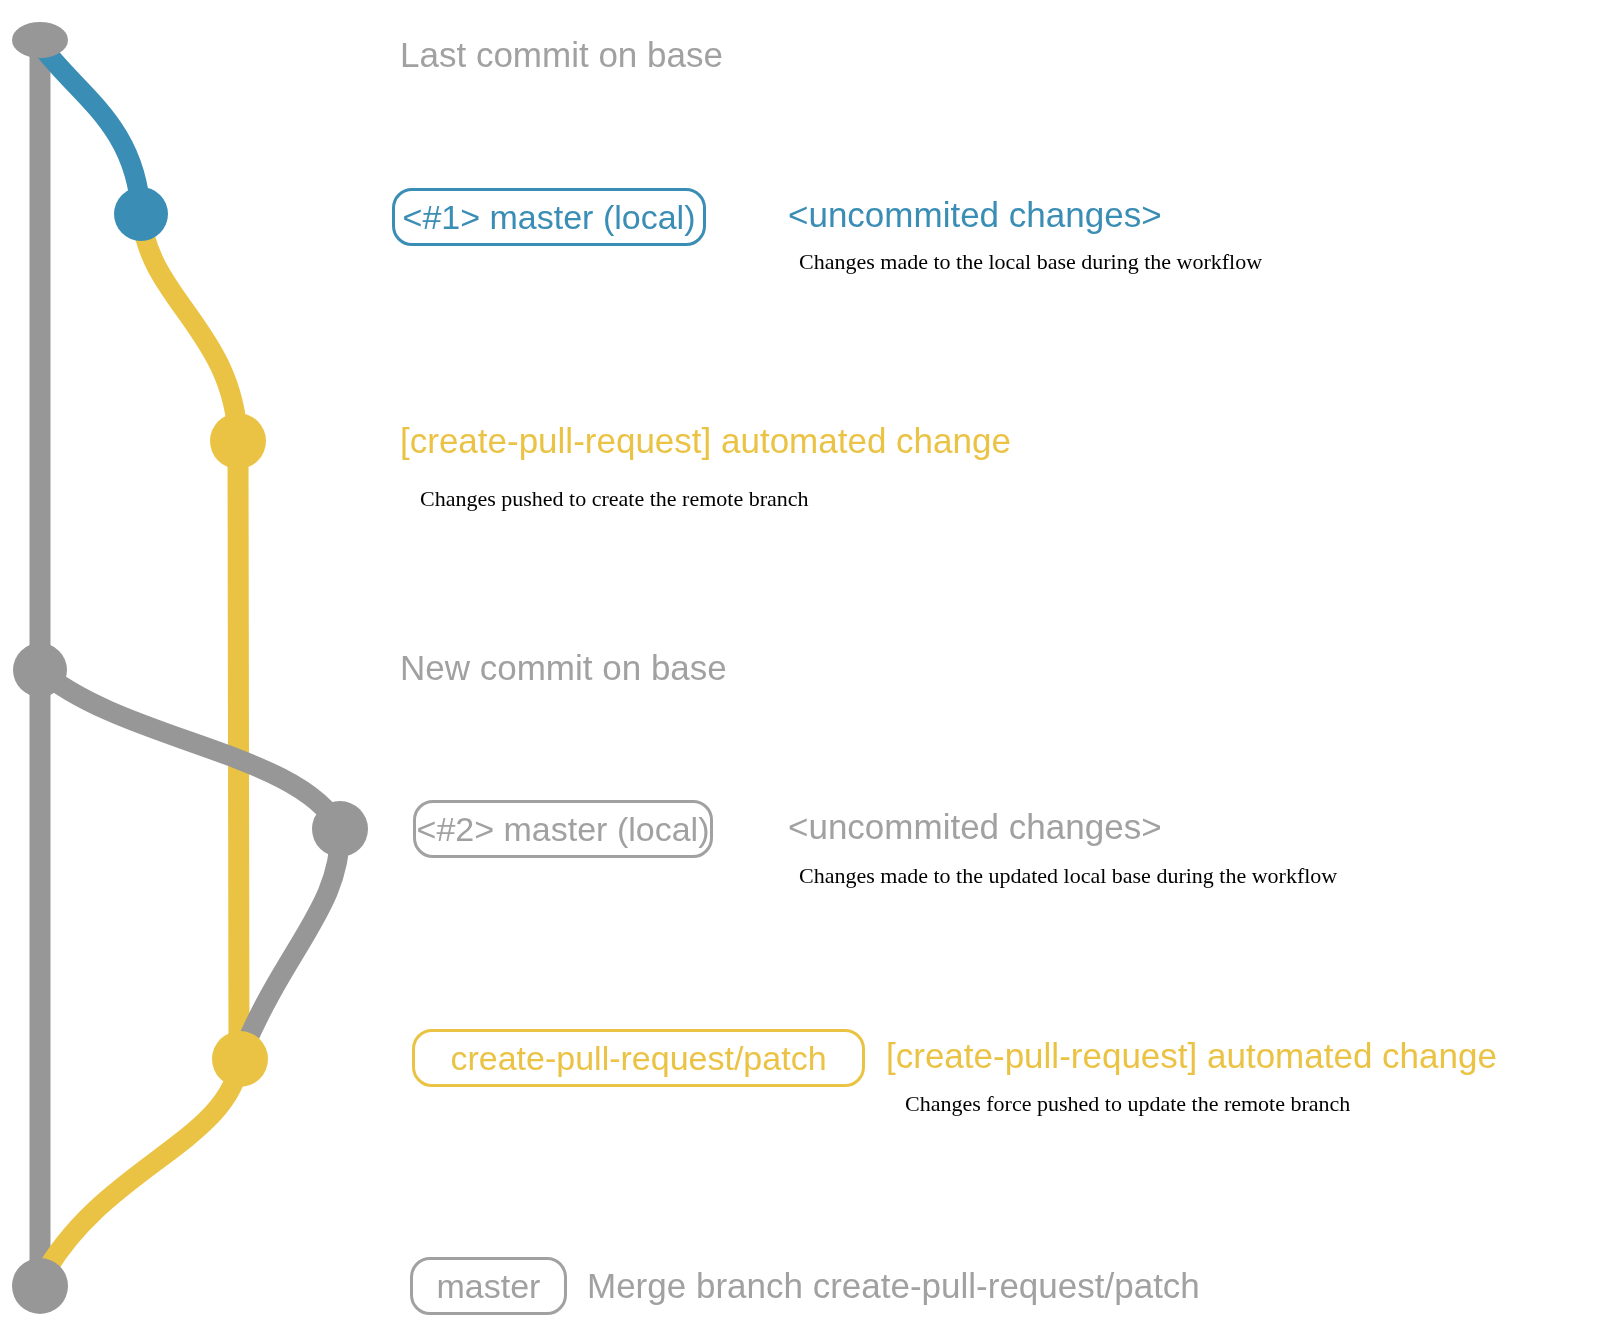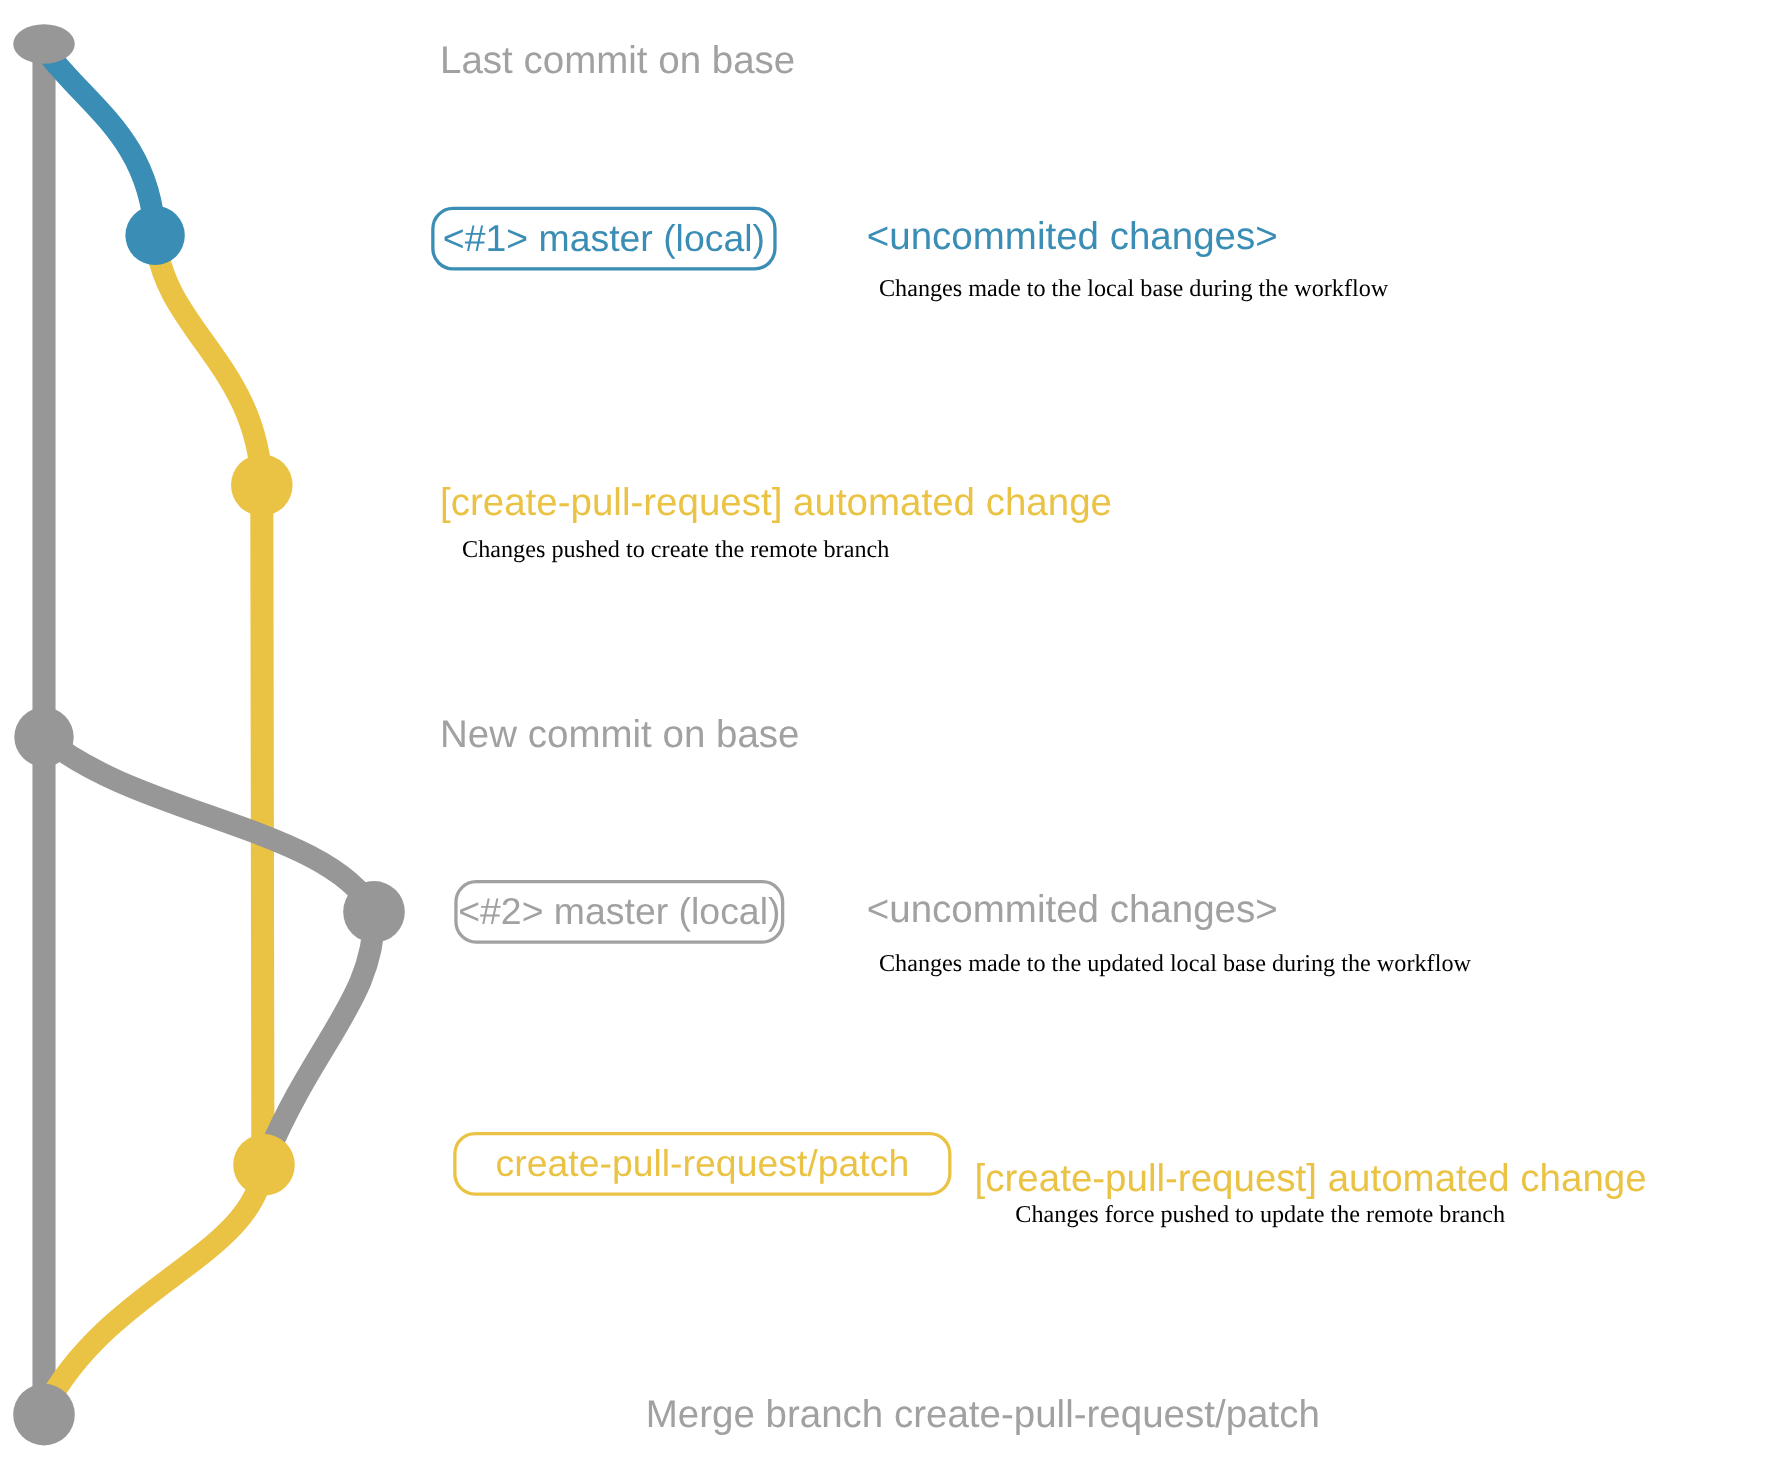--- a/index.html
+++ b/index.html
@@ -29,21 +29,21 @@
   .f-blue   { fill: var(--blue); }
   .f-yellow { fill: var(--yellow); }
 
   .abs {
     position: absolute;
     transform: translateY(-50%);
     white-space: nowrap;
   }
   .lbl     { font-size: 35px; color: var(--grayText); }
   .t-blue  { font-size: 35px; color: var(--blue); }
-  .t-yellow{ font-size: 35px; color: var(--yellow); margin-top: 16px; }
+  .t-yellow{ font-size: 35px; color: var(--yellow); }
   .t-gray  { font-size: 35px; color: var(--grayText); }
   .serif {
     font-family: "Liberation Serif", serif;
     font-size: 22px;
     color: var(--ann);
   }
   .badge {
     display: flex;
     align-items: center;
     justify-content: center;
@@ -90,17 +90,18 @@
   <div class="abs serif" style="left:420px; top:499px;">Changes pushed to create the remote branch</div>
 
   <div class="abs lbl" style="left:400px; top:668px;">New commit on base</div>
 
   <div class="abs badge badge-gray" style="left:413px; top:829px; width:300px;">&lt;#2&gt; master (local)</div>
   <div class="abs t-gray" style="left:788px; top:827px;">&lt;uncommited changes&gt;</div>
   <div class="abs serif" style="left:799px; top:876px;">Changes made to the updated local base during the workflow</div>
 
   <div class="abs badge badge-yellow" style="left:412px; top:1058px; width:453px;">create-pull-request/patch</div>
   <div class="abs t-yellow" style="left:886px; top:1056px;">[create-pull-request] automated change</div>
-  <div class="abs serif" style="left:905px; top:1104px;margin-left:18px;">Changes force pushed to update the remote branch</div>
+  <div class="abs serif" style="left:905px; top:1104px;">Changes force pushed to update the remote branch</div>
 
+  <div class="abs badge badge-gray" style="left:410px; top:1286px; width:157px;">master</div>
   <div class="abs t-gray" style="left:587px; top:1286px;">Merge branch create-pull-request/patch</div>
 
 </div>
 
 </body></html>

